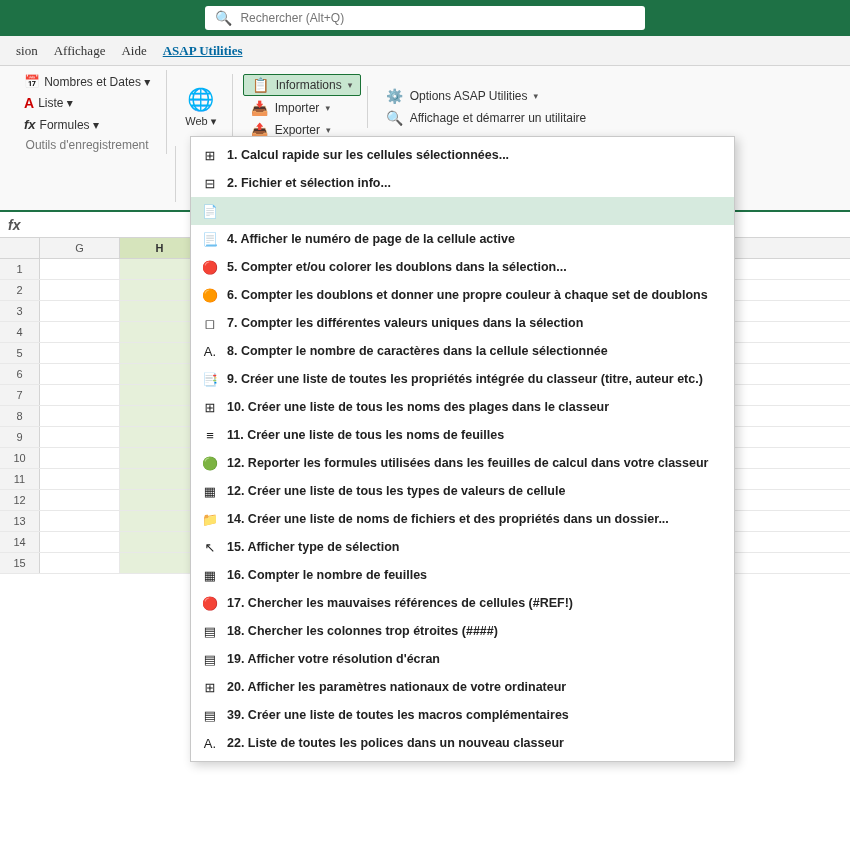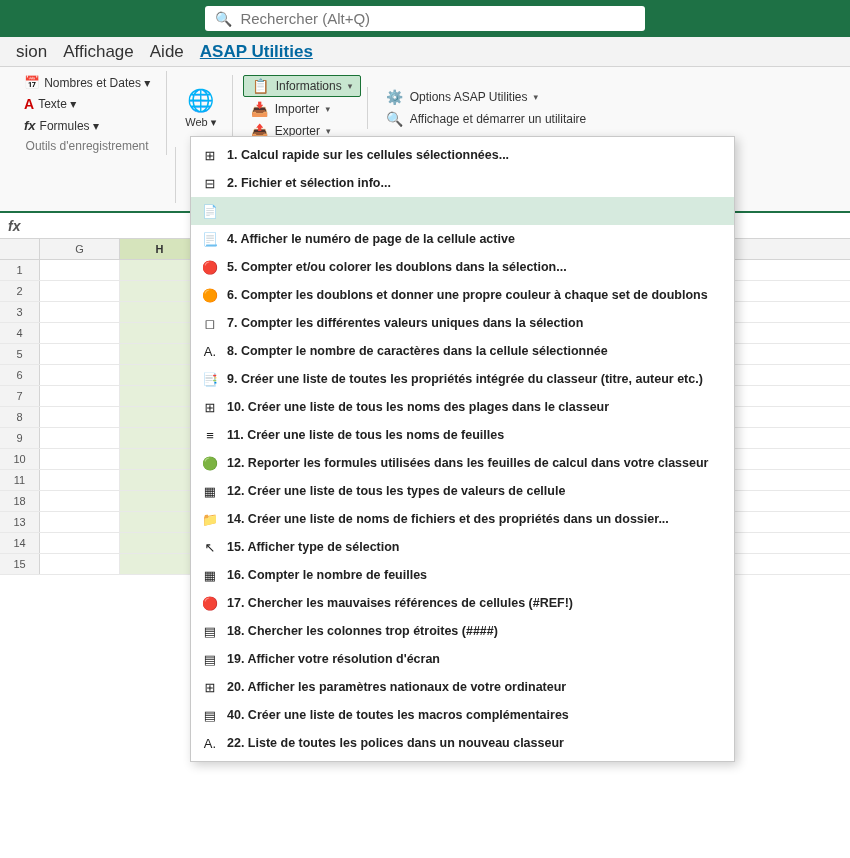--- a/index.html
+++ b/index.html
@@ -26,21 +26,21 @@
       align-items: center;
       background: #fff;
       border-radius: 3px;
       width: 440px;
       padding: 4px 10px;
       gap: 8px;
     }
     .search-input-wrap input {
       border: none;
       outline: none;
-      font-size: 15px;
+      font-size: 12px;
       width: 100%;
       color: #555;
       background: transparent;
     }
     .search-icon-glyph {
       color: #888;
       font-size: 14px;
     }
 
     
@@ -48,22 +48,23 @@
       background: #f3f3f3;
       border-bottom: 1px solid #d4d4d4;
       display: flex;
       align-items: center;
       padding: 0 8px;
       height: 30px;
     }
     .menu-bar span {
       padding: 4px 8px;
       cursor: pointer;
-      font-size: 17px;
+      font-size: 13px;
       color: #333;
+      font-family: Liberation Serif, serif;
     }
     .menu-bar .asap-utilities {
       color: #0369a1;
       font-weight: 600;
       text-decoration: underline;
     }
 
     
     .ribbon {
       background: #f9f9f9;
@@ -305,21 +306,21 @@
 <div class="ribbon">
 
   <div class="ribbon-group">
     <div class="ribbon-group-buttons">
       <div class="ribbon-btn">
         <span class="icon">📅</span>
         <span>Nombres et Dates ▾</span>
       </div>
       <div class="ribbon-btn">
         <span class="icon" style="font-weight:bold;font-size:14px;color:#c00;">A</span>
-        <span>Texte ▾</span>
+        <span>Liste ▾</span>
       </div>
       <div class="ribbon-btn">
         <span class="icon" style="font-style:italic;font-weight:bold;">fx</span>
         <span>Formules ▾</span>
       </div>
     </div>
     <div class="ribbon-group-label">Outils d'enregistrement</div>
   </div>
 
   <div class="ribbon-wide">
@@ -482,21 +483,21 @@
   </div>
       <div class="grid-row">
     <div class="grid-cell row-num">11</div>
     <div class="grid-cell"></div>
     <div class="grid-cell highlighted-col"></div>
     <div class="grid-cell"></div>
     <div class="grid-cell" style="min-width:240px;"></div>
     <div class="grid-cell"></div>
   </div>
       <div class="grid-row">
-    <div class="grid-cell row-num">18</div>
+    <div class="grid-cell row-num">12</div>
     <div class="grid-cell"></div>
     <div class="grid-cell highlighted-col"></div>
     <div class="grid-cell"></div>
     <div class="grid-cell" style="min-width:240px;"></div>
     <div class="grid-cell"></div>
   </div>
       <div class="grid-row">
     <div class="grid-cell row-num">13</div>
     <div class="grid-cell"></div>
     <div class="grid-cell highlighted-col"></div>
@@ -598,19 +599,19 @@
     <div class="dropdown-item">
     <span class="item-icon">▤</span>
     <span class="item-text">19. Afficher votre résolution d'écran</span>
   </div>
     <div class="dropdown-item">
     <span class="item-icon">⊞</span>
     <span class="item-text">20. Afficher les paramètres nationaux de votre ordinateur</span>
   </div>
     <div class="dropdown-item">
     <span class="item-icon">▤</span>
-    <span class="item-text">40. Créer une liste de toutes les macros complémentaires</span>
+    <span class="item-text">39. Créer une liste de toutes les macros complémentaires</span>
   </div>
     <div class="dropdown-item">
     <span class="item-icon">A.</span>
     <span class="item-text">22. Liste de toutes les polices dans un nouveau classeur</span>
   </div>
   </div>
 
 </body></html>

